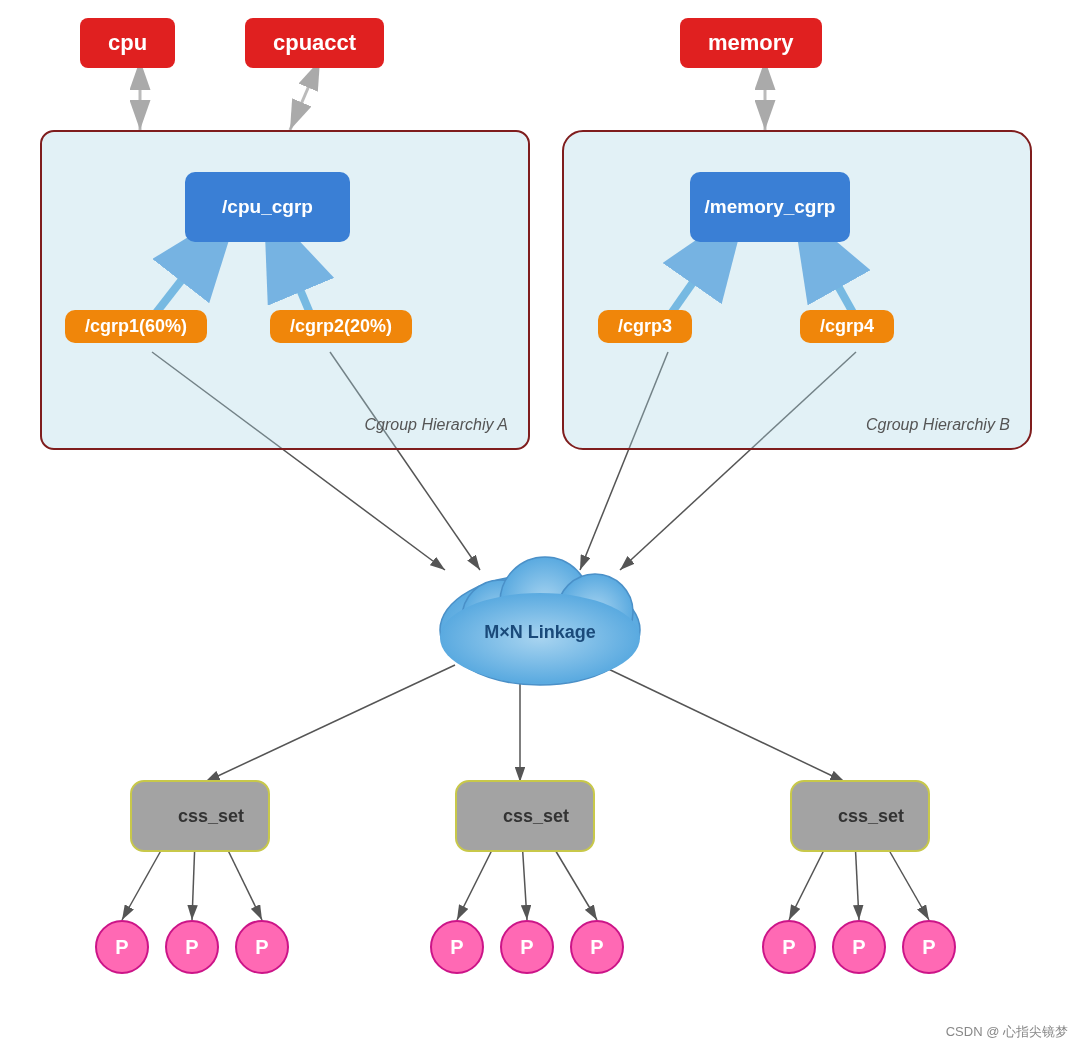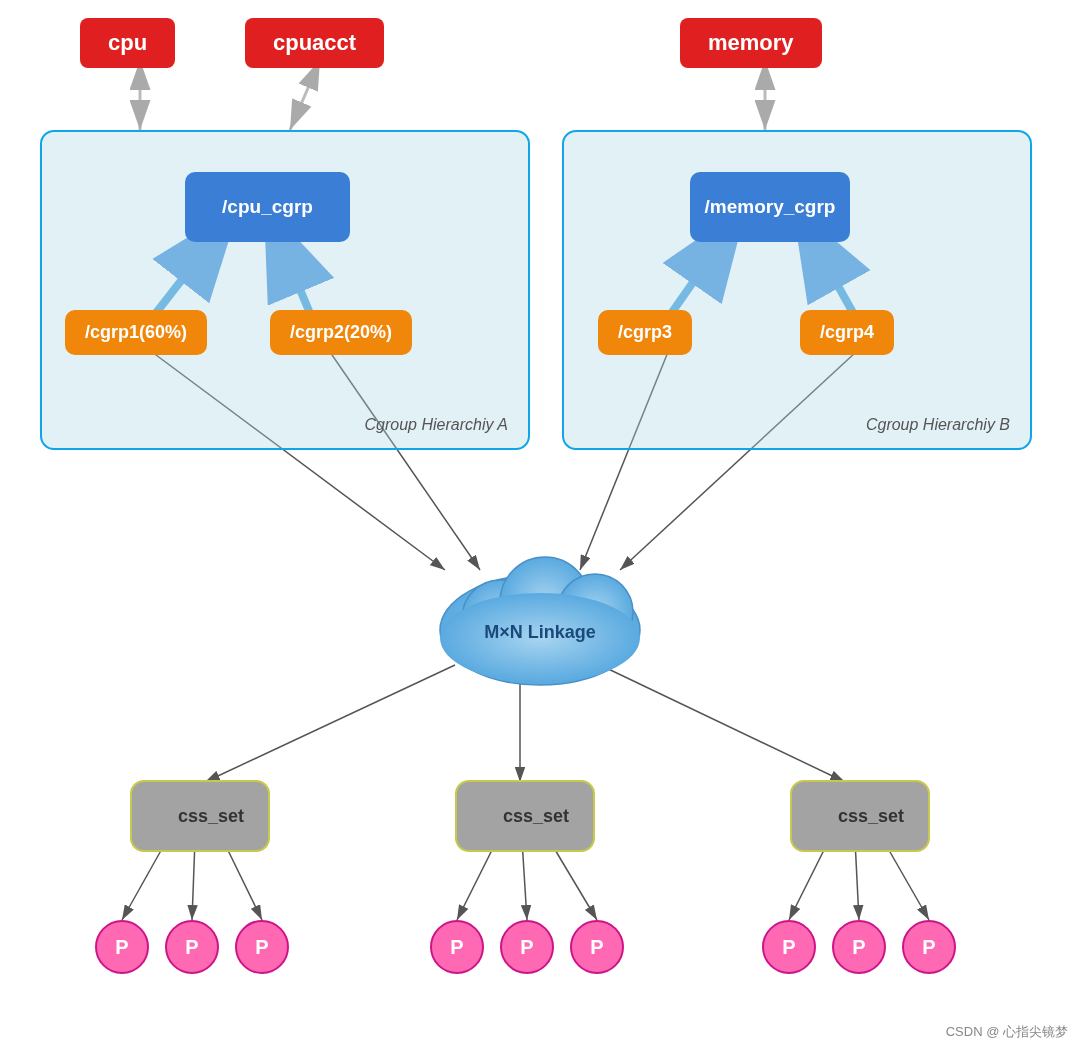--- a/index.html
+++ b/index.html
@@ -44,33 +44,33 @@
       align-items: center;
       justify-content: center;
       position: absolute;
     }
 
     
     .orange-box {
       background: #f0860a;
       color: #fff;
       border-radius: 10px;
-      padding: 12px 20px;
+      padding: 6px 20px;
       font-size: 18px;
       font-weight: bold;
       display: inline-flex;
       align-items: center;
       justify-content: center;
       position: absolute;
     }
 
     
     .hierarchy-box {
       background: rgba(173, 216, 230, 0.35);
-      border: 2px solid #0ea5e9;
+      border: 2px solid #7f1d1d;
       border-radius: 14px;
       position: absolute;
     }
 
     .hierarchy-label {
       position: absolute;
       font-size: 16px;
       color: #555;
       font-style: italic;
     }
@@ -196,21 +196,21 @@
     <span>cpuacct</span>
   </div>
   <div class="red-box" style="left:680px; top:18px;">
     <span>memory</span>
   </div>
 
   <div class="hierarchy-box" style="left:40px; top:130px; width:490px; height:320px;">
     <span class="hierarchy-label" style="bottom:14px; right:20px;">Cgroup Hierarchiy A</span>
   </div>
 
-  <div class="hierarchy-box" style="left:562px; top:130px; width:470px; height:320px;">
+  <div class="hierarchy-box" style="left:562px; top:130px; width:470px; height:320px;border-radius:21px;">
     <span class="hierarchy-label" style="bottom:14px; right:20px;">Cgroup Hierarchiy B</span>
   </div>
 
   <div class="blue-box" style="left:185px; top:172px; width:165px;">
     <span>/cpu_cgrp</span>
   </div>
 
   <div class="orange-box" style="left:65px; top:310px;">
     <span>/cgrp1(60%)</span>
   </div>

